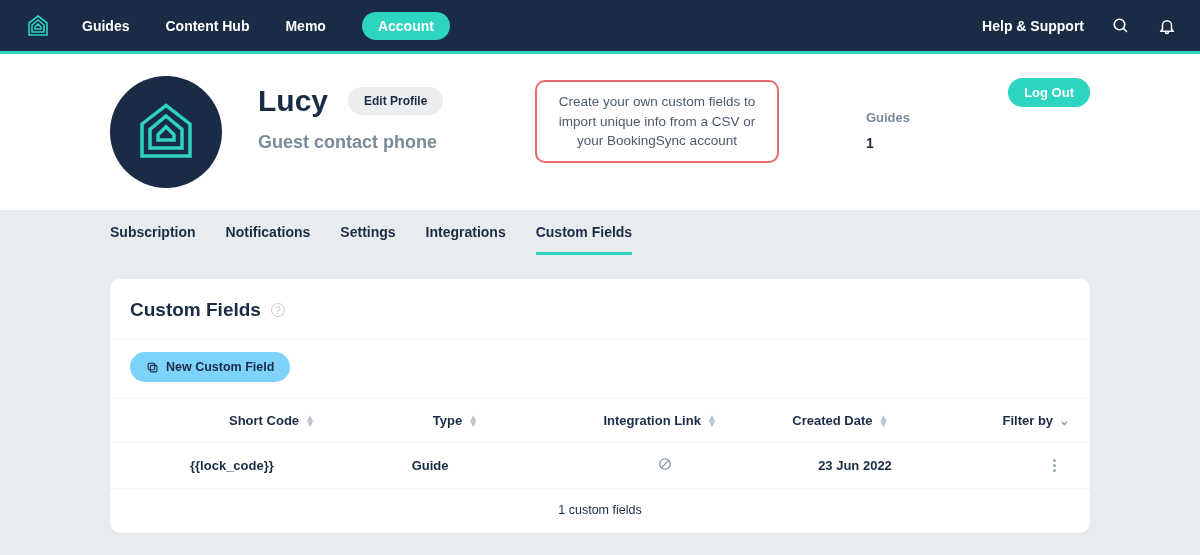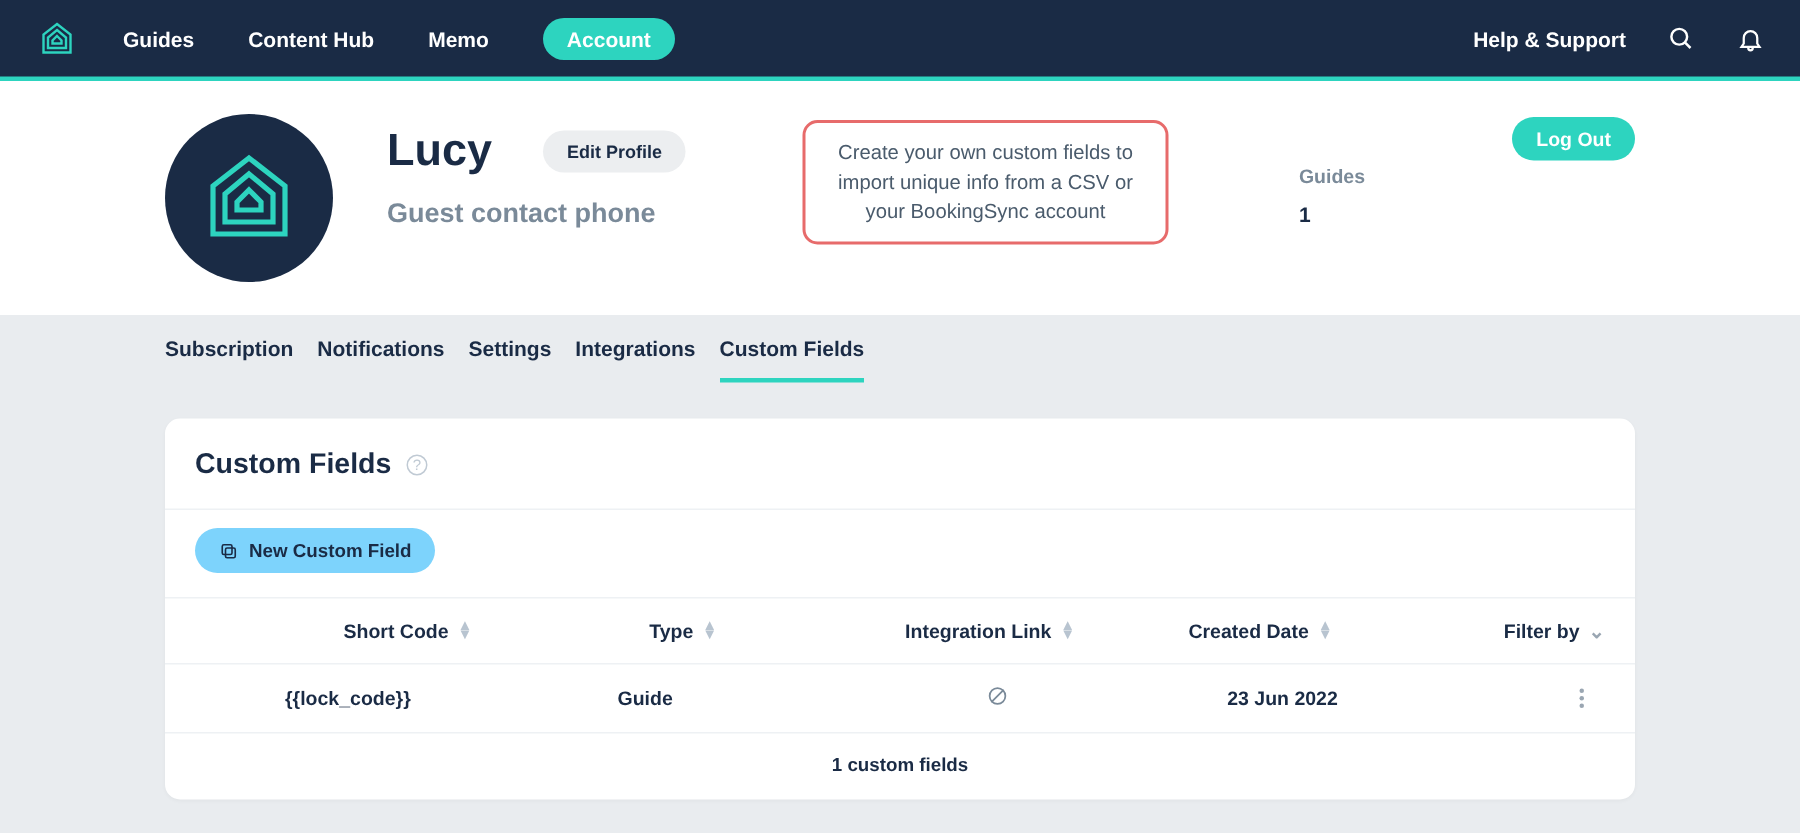--- a/index.html
+++ b/index.html
@@ -41,21 +41,21 @@
   padding: 0 110px 22px 110px;
   position: relative;
 }
 .avatar {
   width: 112px; height: 112px; border-radius: 50%;
   background: #1a2b45;
   display: flex; align-items: center; justify-content: center;
   margin-right: 36px;
 }
 .profile-info { padding-top: 8px; }
-.profile-name-row { display: flex; align-items: center; gap: 34px; }
+.profile-name-row { display: flex; align-items: center; gap: 20px; }
 .profile-name { font-size: 30px; font-weight: 800; color: #1a2b45; }
 .edit-btn {
   background: #eceef0; color: #1a2b45; font-weight: 700; font-size: 12px;
   padding: 7px 16px; border-radius: 16px; border: none; cursor: pointer;
 }
 .profile-sub { color: #7a8a99; font-size: 18px; margin-top: 14px; font-weight: 600;}
 .callout {
   position: absolute;
   left: 535px; top: 4px;
   width: 244px;
@@ -71,21 +71,21 @@
 .stat-label { color: #7a8a99; font-size: 13px; font-weight: 600;}
 .stat-val { color: #1a2b45; font-size: 14px; font-weight: 700; margin-top: 10px; }
 .logout-btn {
   position: absolute; right: 110px; top: 2px;
   background: #2dd4bf; color: #fff; font-weight: 700; font-size: 13px;
   padding: 7px 16px; border-radius: 16px; border: none; cursor: pointer;
 }
 
 .tabs {
   background: #e9ecef;
-  display: flex; gap: 16px;
+  display: flex; gap: 30px;
   padding: 14px 110px 0 110px;
 }
 .tab {
   color: #1a2b45; font-weight: 700; font-size: 14px;
   padding-bottom: 12px; cursor: pointer;
 }
 .tab.active { border-bottom: 3px solid #2dd4bf; }
 
 .card-wrap { padding: 24px 110px 8px 110px; background: #e9ecef; }
 .card {
@@ -127,21 +127,21 @@
 }
 .th { display: flex; align-items: center; gap: 6px; }
 .sort-arrows { color: #b8c4d0; font-size: 10px; line-height: 0.6; display: flex; flex-direction: column; }
 .table-row { color: #1a2b45; font-weight: 600; }
 .filter-cell { display: flex; align-items: center; justify-content: flex-end; gap: 6px; cursor: pointer; }
 .chev-down { color: #9aa6b2; }
 .kebab { text-align: right; color: #9aa6b2; cursor: pointer; letter-spacing: 0; line-height: 0.4; font-size: 16px; display: flex; flex-direction: column; align-items: flex-end; padding-right: 14px; gap: 2px;}
 .kebab span{ display:block; width:3px;height:3px;background:#9aa6b2;border-radius:50%;}
 .block-icon { color: #7a8a99; }
 .table-footer {
-  text-align: center; font-size: 12.5px; font-weight: 700; color: #1a2b45;
+  text-align: center; font-size: 12.5px; font-weight: 400; color: #1a2b45;
   padding: 14px 0 16px 0; border-top: 1px solid #eef1f4;
 }
 .center { text-align: center; justify-content: center;}
 </style>
 </head>
 <body>
 
 <div class="topbar">
   <div class="logo-small">
     <svg width="24" height="24" viewBox="0 0 24 24" fill="none" stroke="#2dd4bf" stroke-width="1.6">

